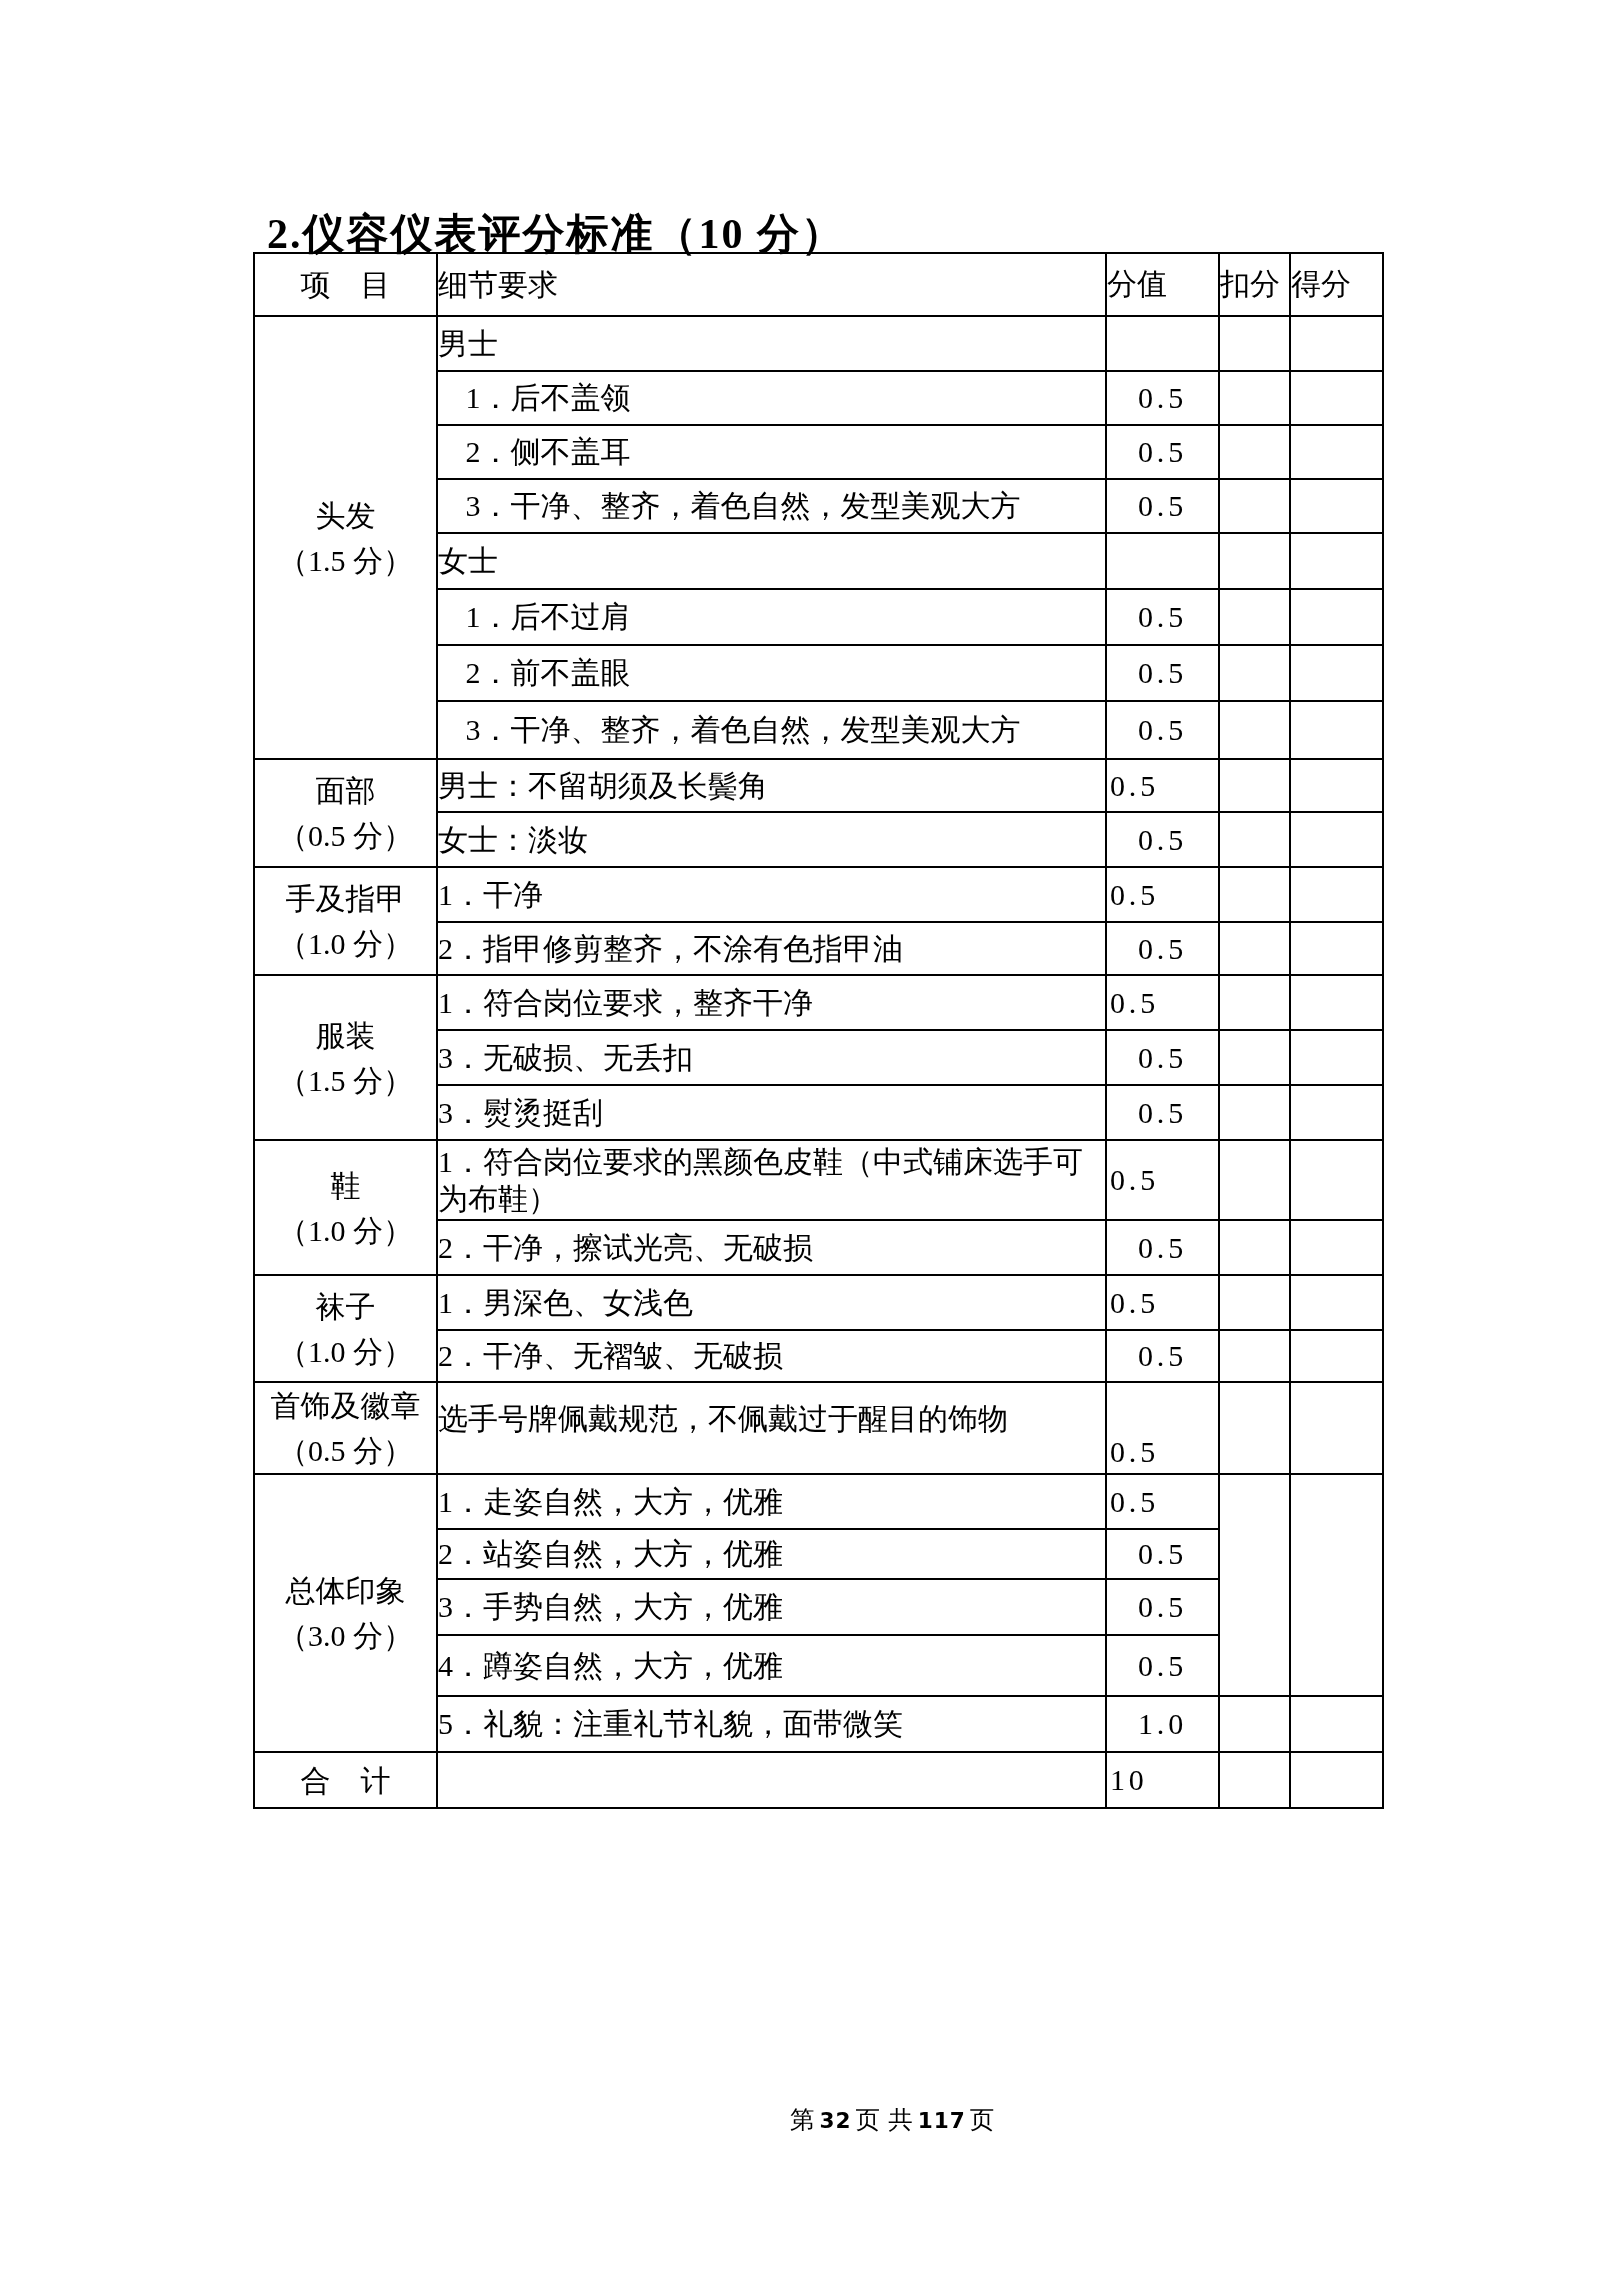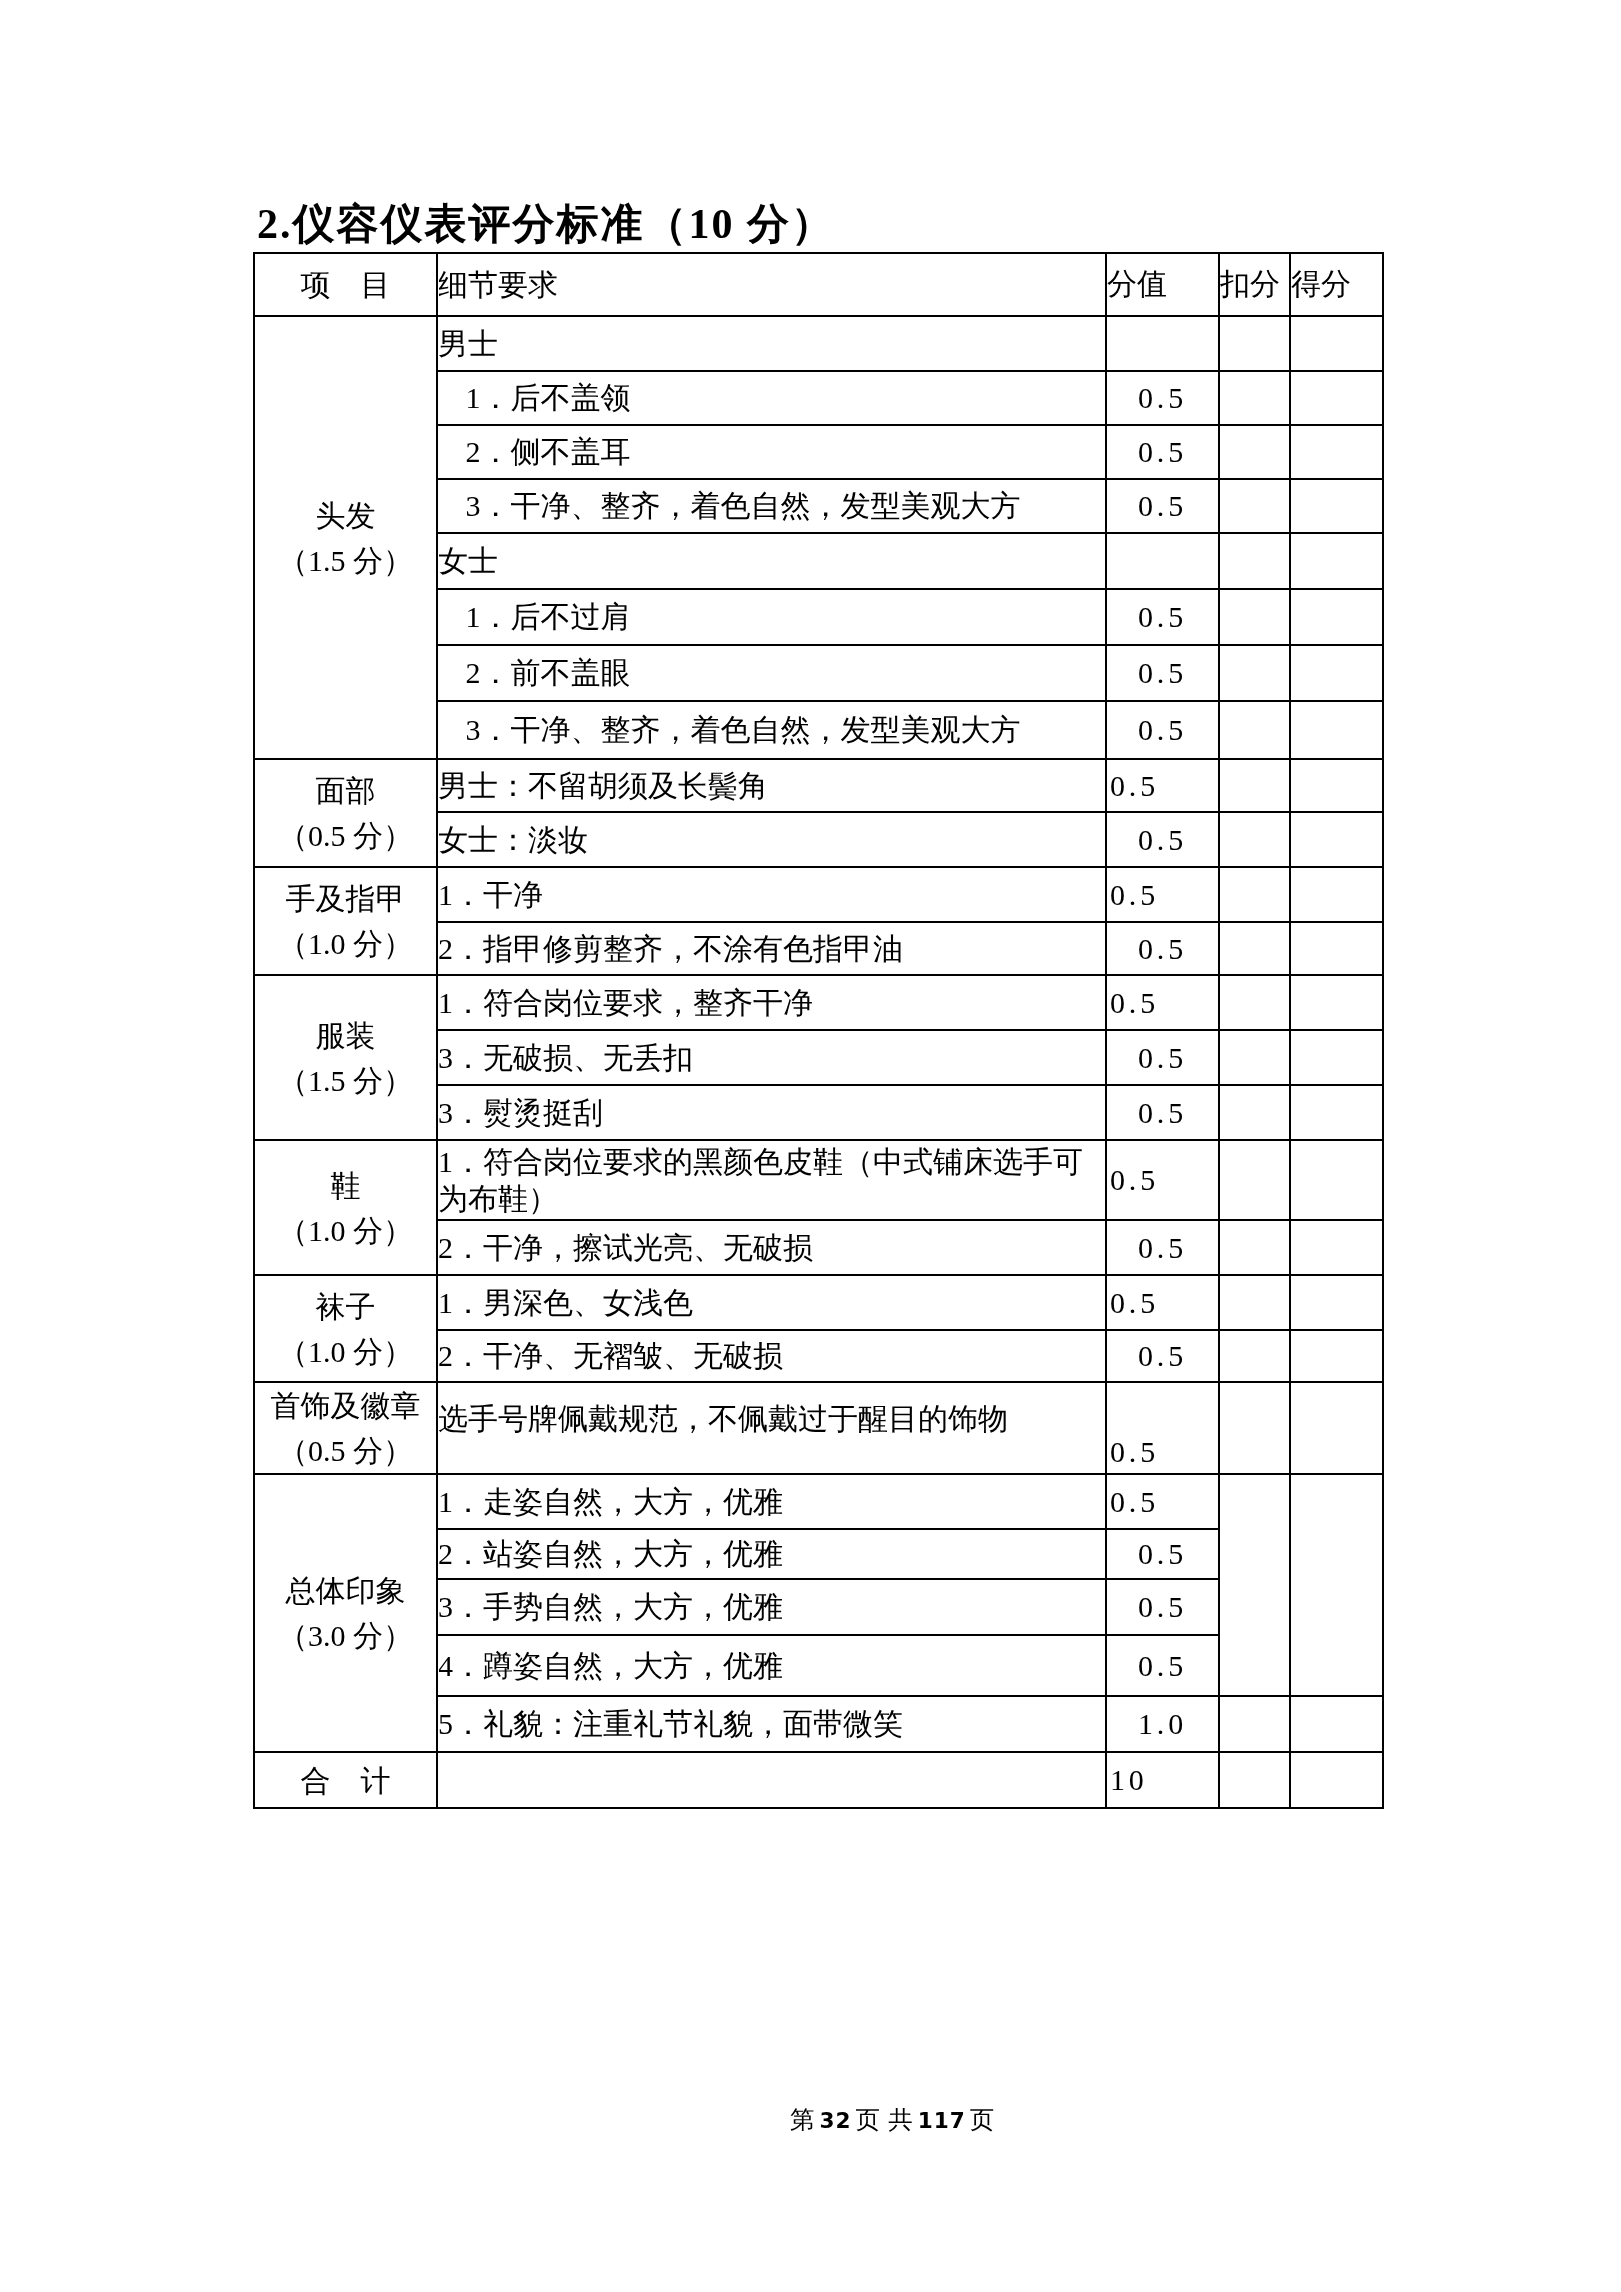--- a/index.html
+++ b/index.html
@@ -5,37 +5,37 @@
   html,body{margin:0;padding:0;}
   body{
     width:1621px;height:2293px;
     background:#ffffff;color:#000;
     position:relative;
     font-family:"Liberation Serif","DejaVu Serif",serif;
   }
   .title{
     position:absolute;left:249px;top:188px;
     font-size:42px;font-weight:bold;letter-spacing:2px;
-    margin:8px;white-space:nowrap;
+    margin:18px;white-space:nowrap;
   }
   table.score-table{
     position:absolute;left:253px;top:252px;
     width:1129px;table-layout:fixed;
     border-collapse:collapse;
     border:2.9px solid #000;
   }
   .score-table td{
     border:2px solid #000;
     font-size:30px;
     padding:0;
     vertical-align:middle;
     overflow:hidden;
   }
   .c-item{text-align:center;line-height:1.5;}
-  .c-detail{text-align:left;padding-left:4.9px;line-height:1.25;border-radius:12px;}
+  .c-detail{text-align:left;padding-left:4.9px;line-height:1.25;}
   .c-detail.indent{padding-left:27.4px;}
   .c-detail.lift{padding-bottom:17.6px;}
   .c-val{letter-spacing:3.9px;}
   .c-val.left{text-align:left;padding-left:2.9px;}
   .c-val.center{text-align:center;}
   .c-val.v-bottom{vertical-align:bottom;padding-bottom:3.9px;}
   .c-head{padding-left:7.8px;}
   .footer{
     position:absolute;left:790px;top:2103px;
     font-size:24.5px;white-space:nowrap;letter-spacing:1px;

